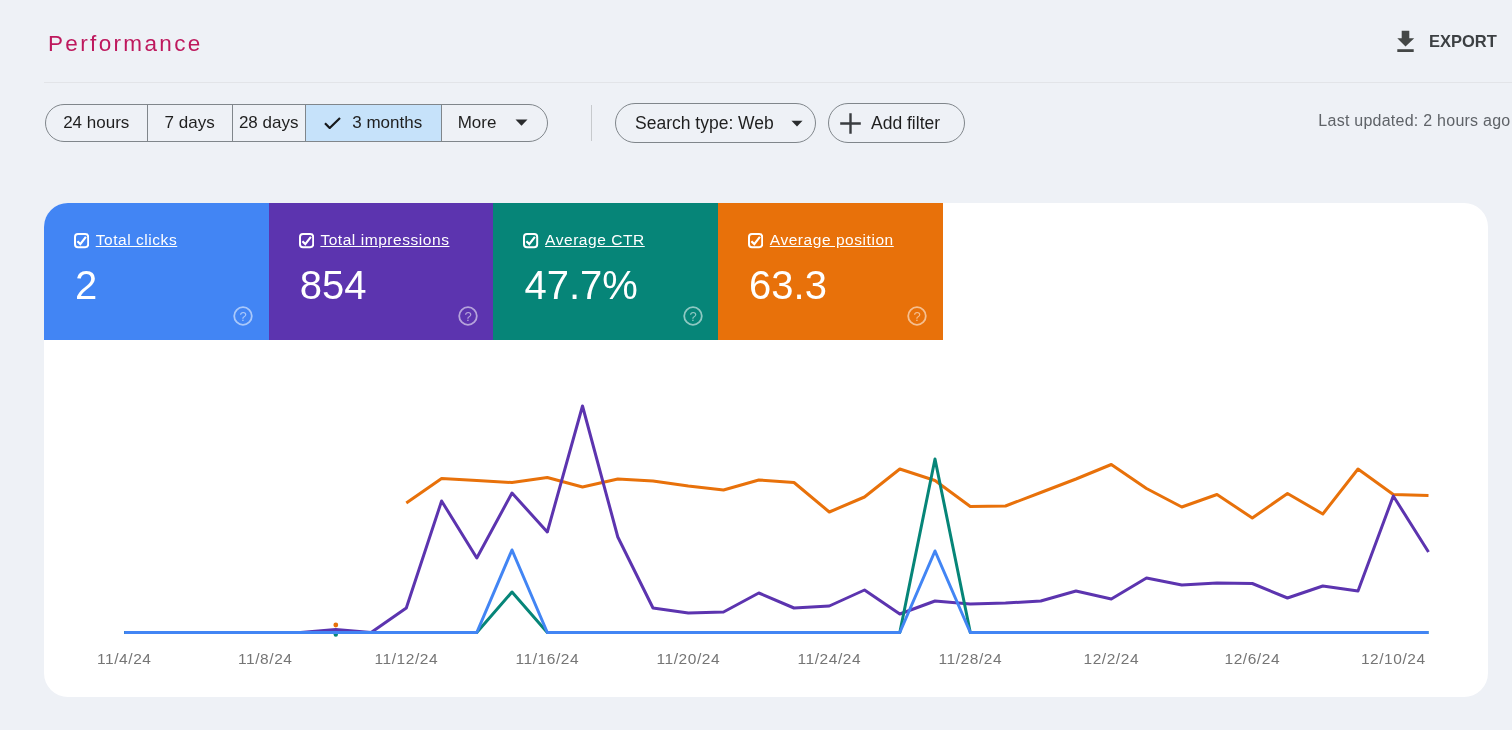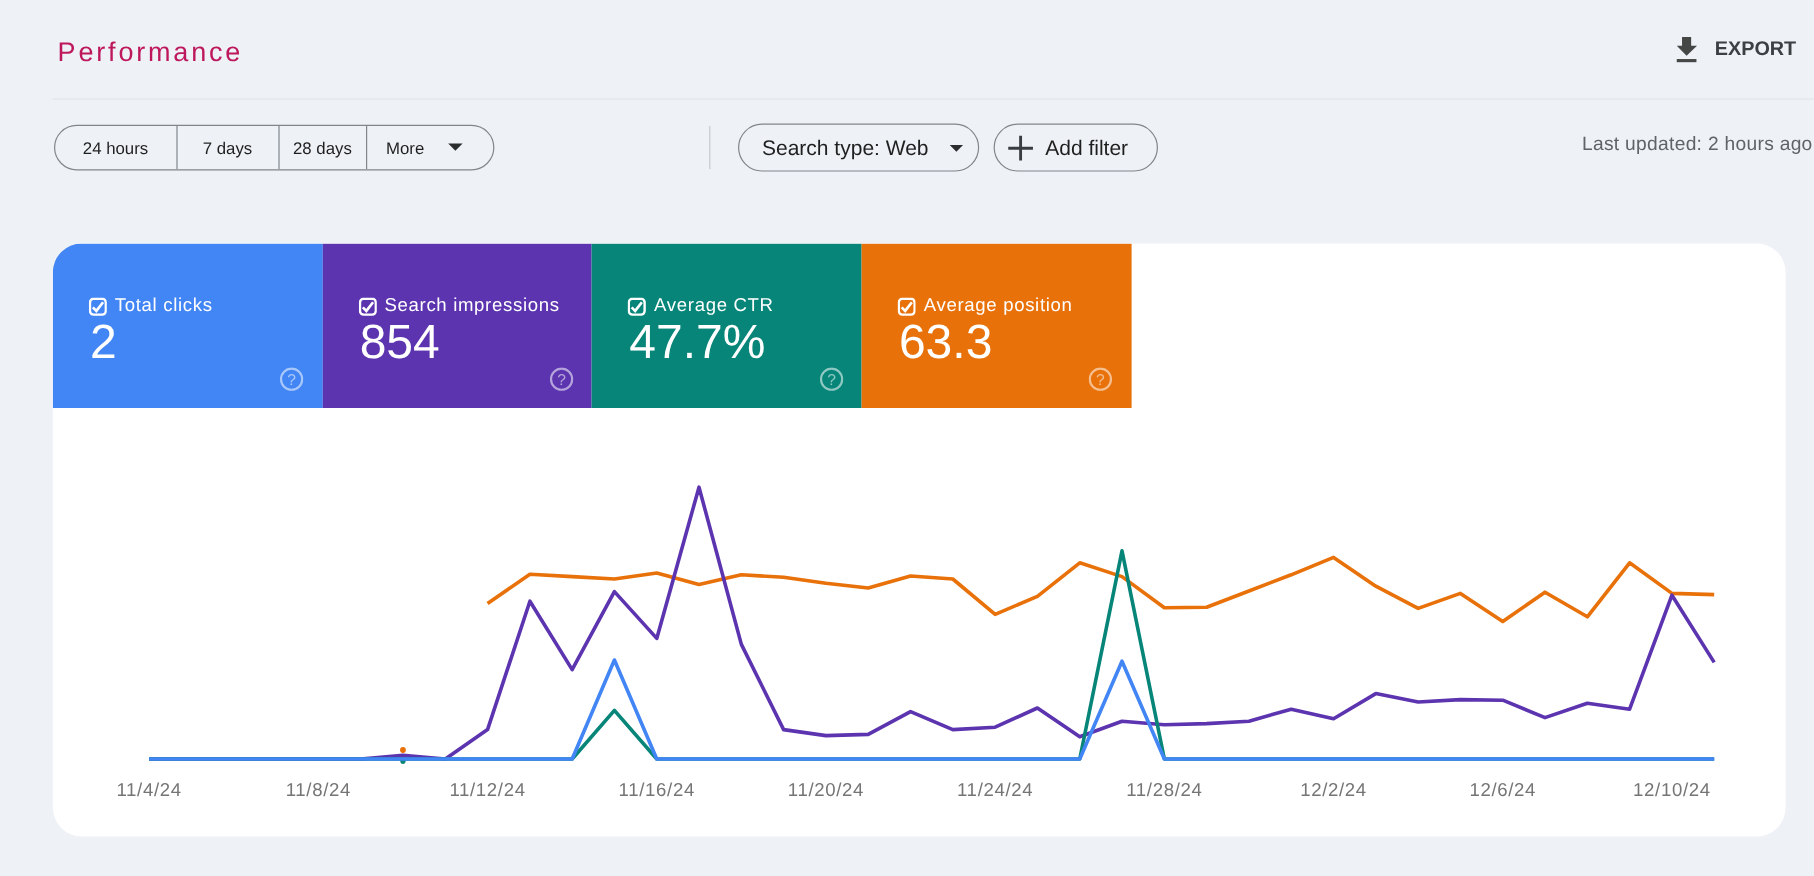--- a/index.html
+++ b/index.html
@@ -3,50 +3,53 @@
 <style>
   * { margin:0; padding:0; box-sizing:border-box; }
   html,body { width:1512px; height:730px; overflow:hidden; }
   body { background:#eef1f6; font-family:"Liberation Sans", sans-serif; position:relative; }
   .title { position:absolute; left:48px; top:30.5px; font-size:22.5px; letter-spacing:2.35px; color:#be185d; }
   .export { position:absolute; left:1396px; top:30px; display:flex; align-items:flex-start; color:#3c4043; }
   .export .txt { font-size:16.5px; font-weight:bold; letter-spacing:0px; margin-left:14px; margin-top:1.8px; }
   .hdiv { position:absolute; left:44px; right:0; top:82px; height:1px; background:#e2e4e8; }
 
   .seg { position:absolute; left:45px; top:104px; height:37.5px; display:flex; border:1px solid #80868b; border-radius:19px; overflow:hidden; background:transparent; }
-  .seg .s { display:flex; align-items:center; justify-content:center; font-size:14px; color:#1f1f1f; border-left:1px solid #80868b; }
+  .seg .s { display:flex; align-items:center; justify-content:center; font-size:17px; color:#1f1f1f; border-left:1px solid #80868b; }
   .seg .s:first-child { border-left:none; }
   .sel { background:#c6e2fa; }
   .vsep { position:absolute; left:591px; top:105px; height:36px; width:1px; background:#c7cacd; }
   .pill { position:absolute; top:103px; height:40px; border:1px solid #80868b; border-radius:20px; display:flex; align-items:center; font-size:17.5px; color:#1f1f1f; }
   .lastupd { position:absolute; top:112px; right:1.5px; font-size:16px; letter-spacing:0.25px; color:#5f6368; }
 
   .card { position:absolute; left:44px; top:203px; width:1444px; height:494px; background:#ffffff; border-radius:24px; overflow:hidden; }
   .tile { position:absolute; top:0; height:137px; color:#fff; }
-  .tile .lab { position:absolute; left:30px; top:44px; display:flex; align-items:center; }
+  .tile .lab { position:absolute; left:30px; top:29px; display:flex; align-items:center;text-decoration:underline; }
   .tile .lab span { font-size:15.5px; letter-spacing:0.55px; margin-left:6.5px; position:relative; top:-1.5px; }
   .tile .num { position:absolute; left:31px; top:62px; font-size:40px; line-height:40px; }
   .tile .q { position:absolute; right:15.5px; bottom:14.5px; width:20px; height:20px; }
   .axlbl { font-size:15.5px; letter-spacing:0.55px; fill:#757575; font-family:"Liberation Sans",sans-serif; }
 </style></head>
 <body>
   <div class="title">Performance</div>
   <div class="export">
     <svg width="19" height="22" viewBox="0 0 19 22">
       <path d="M5.7 0.8 h7.6 v7.4 h4.9 L9.5 16.4 1.3 8.2 h4.4 Z" fill="#444746"></path>
       <rect x="1.3" y="19.2" width="16.4" height="2.8" fill="#444746"></rect>
     </svg>
     <span class="txt">EXPORT</span>
   </div>
   <div class="hdiv"></div>
 
   <div class="seg">
     <div class="s" style="width:100.5px">24 hours</div>
     <div class="s" style="width:85.2px">7 days</div>
     <div class="s" style="width:73px">28 days</div>
+    <div class="s sel" style="width:136px"><svg width="17" height="12" viewBox="0 0 17 12" style="margin-right:11px">
+        <path d="M1 6.2 L5.7 11 L16 1" stroke="#17191b" stroke-width="2.2" fill="none"></path>
+      </svg>3 months</div>
     <div class="s" style="width:106.7px; justify-content:flex-start; padding-left:16px;">More<svg width="13" height="7" viewBox="0 0 13 7" style="margin-left:19px">
         <path d="M0.5 0.5 L6.5 6.7 L12.5 0.5 Z" fill="#2a2c2e"></path>
       </svg></div>
   </div>
   <div class="vsep"></div>
   <div class="pill" style="left:615px; width:201px; padding-left:19px;">Search type: Web<svg width="12" height="7" viewBox="0 0 13 7" style="margin-left:17px">
       <path d="M0.5 0.5 L6.5 6.7 L12.5 0.5 Z" fill="#2a2c2e"></path>
     </svg></div>
   <div class="pill" style="left:828px; width:137px; padding-left:10px;"><svg width="23" height="23" viewBox="0 0 23 23" style="margin-right:9px">
       <path d="M11.5 1.2 V21.8 M1.2 11.5 H21.8" stroke="#3a3d40" stroke-width="2.4"></path>
@@ -67,21 +70,21 @@
         <circle cx="10" cy="10" r="8.8" fill="none" stroke="rgba(255,255,255,0.55)" stroke-width="1.8"></circle>
         <text x="10" y="14.6" text-anchor="middle" font-size="13" fill="rgba(255,255,255,0.55)" font-family="Liberation Sans">?</text>
       </svg>
     </div>
     <div class="tile" style="left:224.7px; width:224.8px; background:#5c34af;">
       <div class="lab">
         <svg width="15.2" height="15.2" viewBox="0 0 15.2 15.2">
           <rect x="1" y="1" width="13.2" height="13.2" rx="3" fill="none" stroke="#fff" stroke-width="2"></rect>
           <path d="M3.4 8.2 L6.3 11.1 L11.9 3.9" stroke="#fff" stroke-width="2.2" fill="none"></path>
         </svg>
-        <span>Search impressions</span>
+        <span>Total impressions</span>
       </div>
       <div class="num">854</div>
       <svg class="q" viewBox="0 0 20 20">
         <circle cx="10" cy="10" r="8.8" fill="none" stroke="rgba(255,255,255,0.55)" stroke-width="1.8"></circle>
         <text x="10" y="14.6" text-anchor="middle" font-size="13" fill="rgba(255,255,255,0.55)" font-family="Liberation Sans">?</text>
       </svg>
     </div>
     <div class="tile" style="left:449.4px; width:224.8px; background:#068578;padding-left:28px;">
       <div class="lab">
         <svg width="15.2" height="15.2" viewBox="0 0 15.2 15.2">

